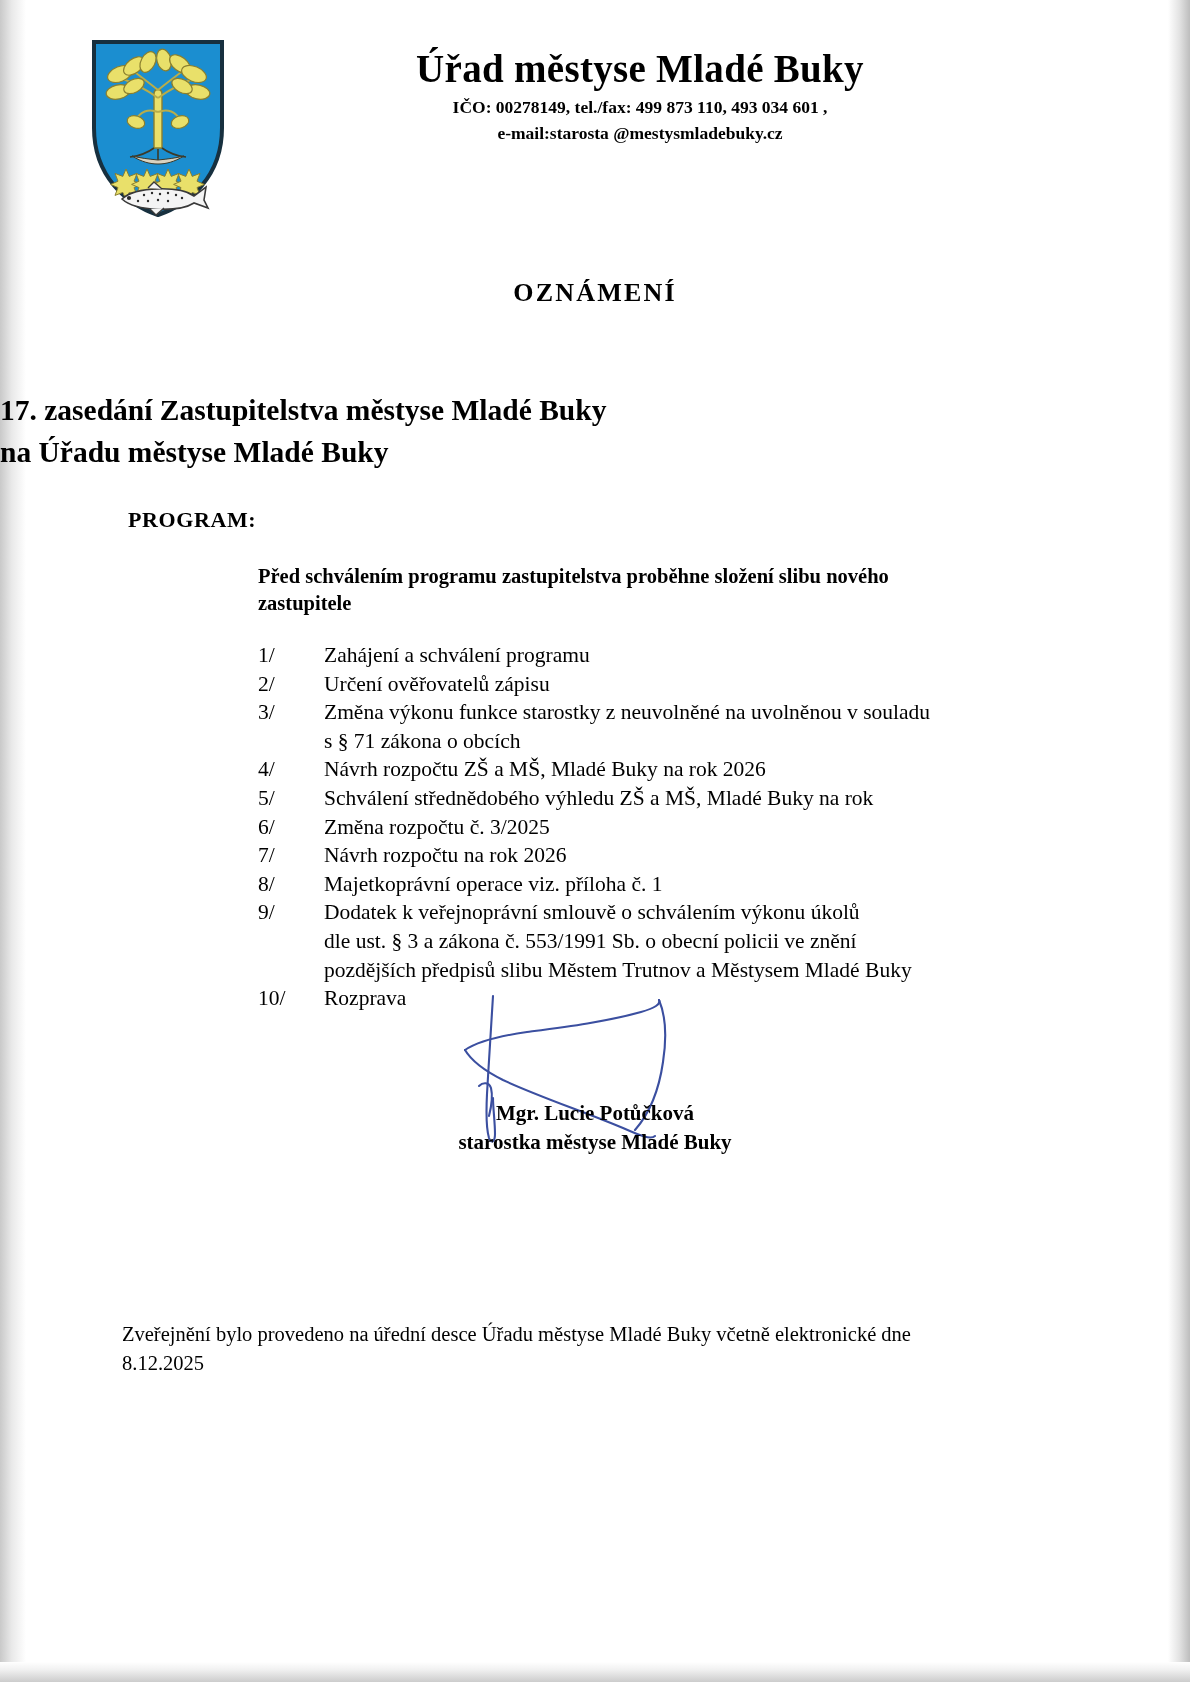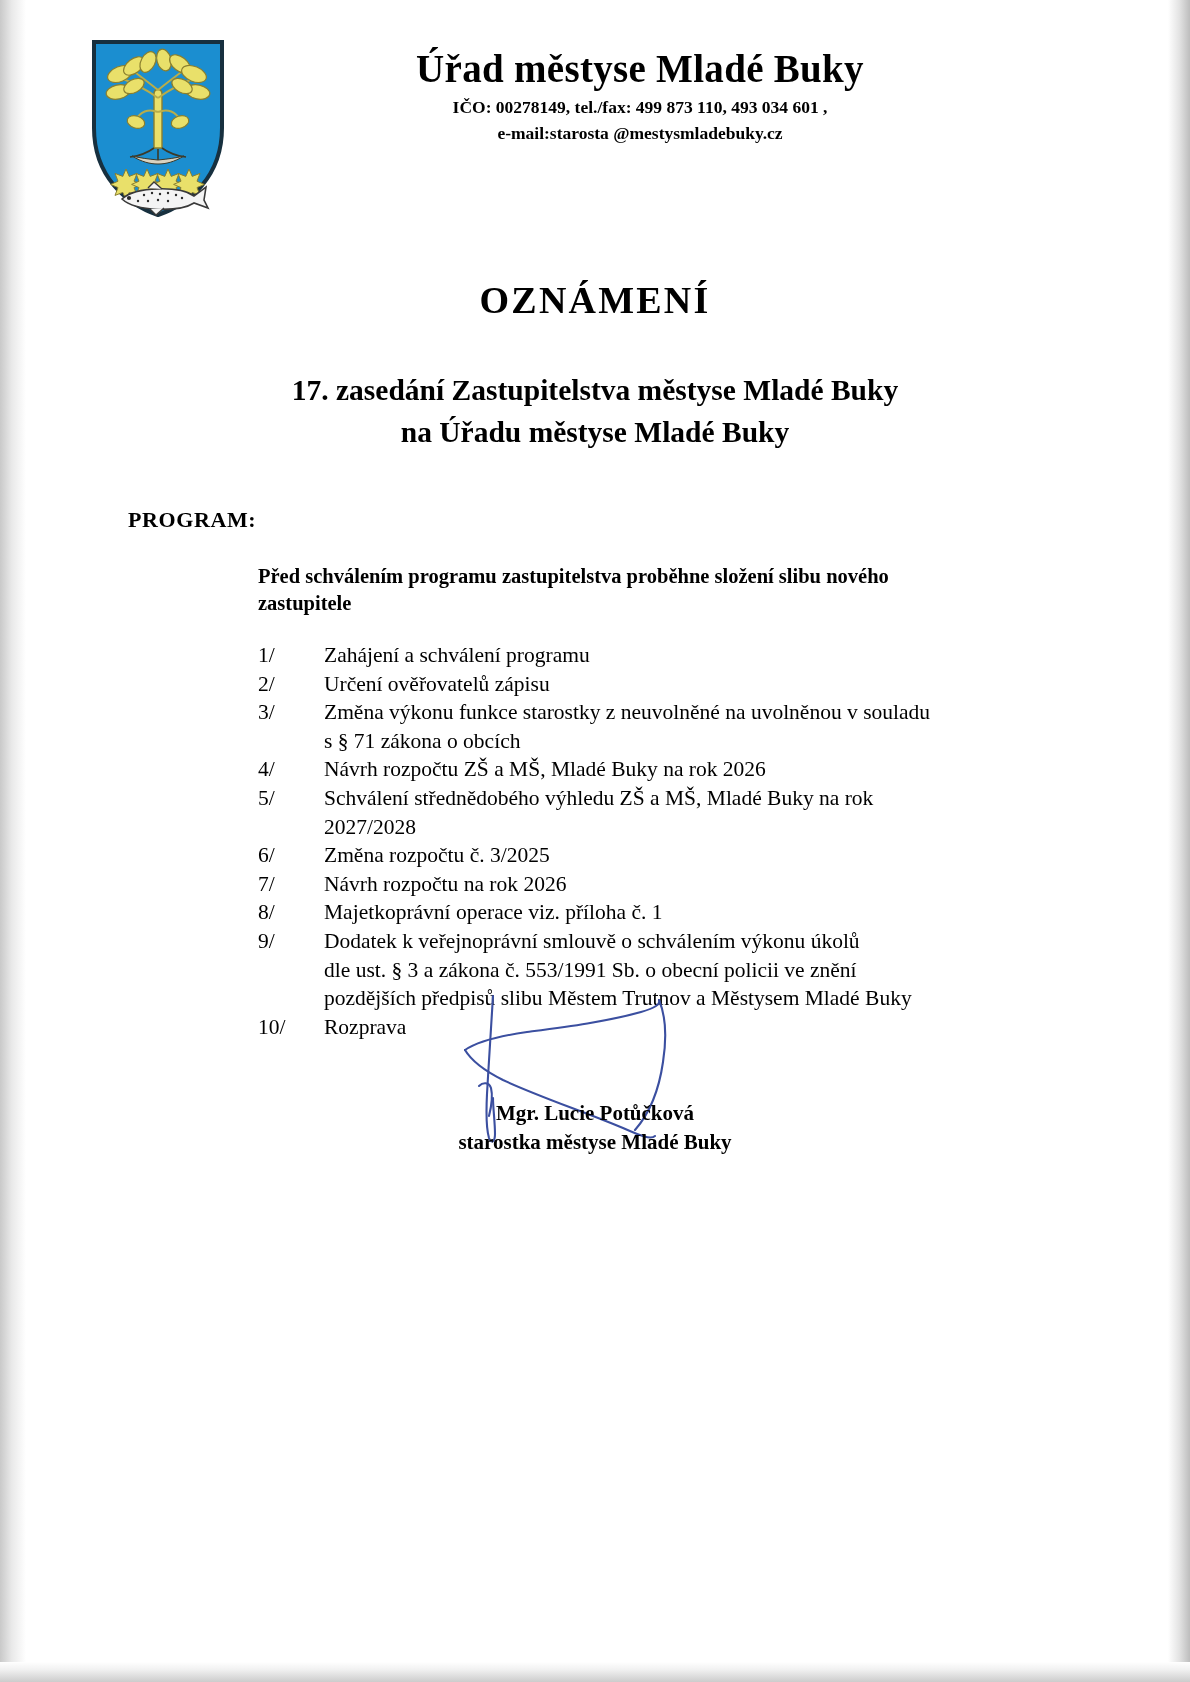--- a/index.html
+++ b/index.html
@@ -77,30 +77,30 @@
   }
   .org-line.second { margin-top: 1px; }
 
   
   .doc-title {
     position: absolute;
     left: 0;
     top: 278px;
     width: 1190px;
     text-align: center;
-    font-size: 38px;
+    font-size: 26px;
     font-weight: bold;
     letter-spacing: 2.2px;
   }
   .meeting-block {
     position: absolute;
     left: 0;
-    top: 370px;
-    width: 1190px;
-    text-align: center;
+    top: 390px;
+    width: 1190px;
+    text-align: left;
     font-size: 29.5px;
     font-weight: bold;
     line-height: 1.42;
   }
   .meeting-line { white-space: nowrap; }
 
   
   .program-label {
     position: absolute;
     left: 128px;
@@ -287,21 +287,20 @@
 
     <div class="program-item">
       <span class="item-num">4/</span>
       <span class="item-text">Návrh rozpočtu ZŠ a MŠ, Mladé Buky na rok 2026</span>
     </div>
 
     <div class="program-item">
       <span class="item-num">5/</span>
       <span class="item-text">
         <span>Schválení střednědobého výhledu ZŠ a MŠ, Mladé Buky na rok</span>
-        <span class="cont">2027/2028</span>
       </span>
     </div>
 
     <div class="program-item">
       <span class="item-num">6/</span>
       <span class="item-text">Změna rozpočtu č. 3/2025</span>
     </div>
 
     <div class="program-item">
       <span class="item-num">7/</span>
@@ -341,14 +340,18 @@
         </g>
       </svg>
     </div>
   </div>
 
   <div class="signature-name">
     <span>Mgr. Lucie Potůčková</span>
     <span class="line2">starostka městyse Mladé Buky</span>
   </div>
 
+  <div class="footer">
+    <div>Zveřejnění bylo provedeno na úřední desce Úřadu městyse Mladé Buky včetně elektronické dne</div>
+    <div>8.12.2025</div>
+  </div>
 
 </div>
 
 </body></html>

